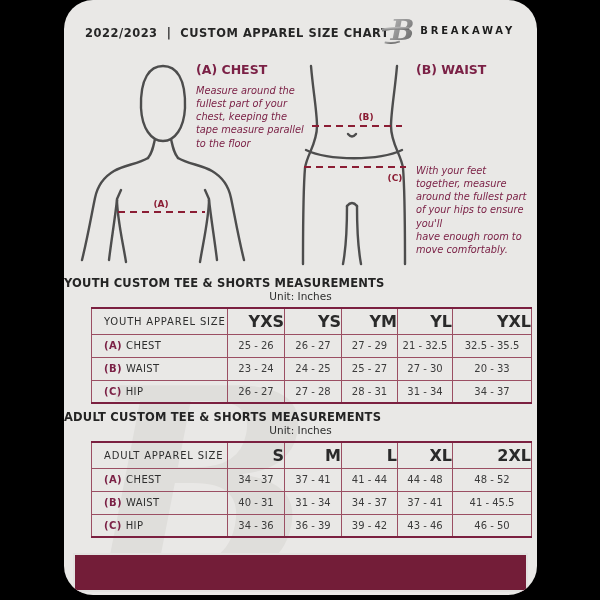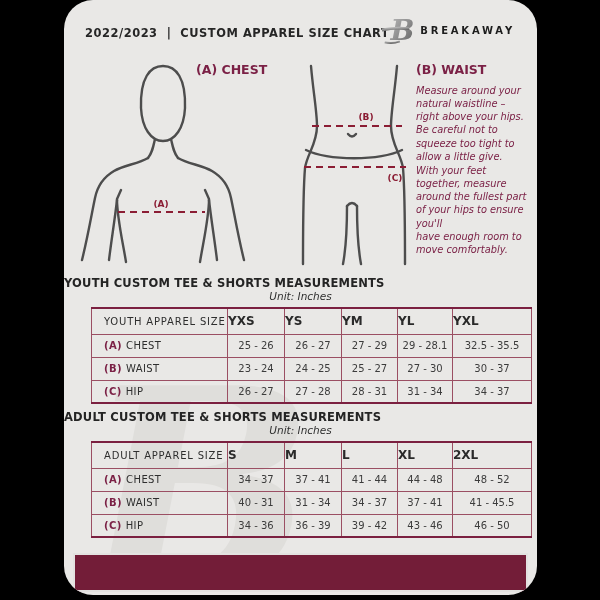--- a/index.html
+++ b/index.html
@@ -36,32 +36,32 @@
 
   
   .watermark { position:absolute; left:22px; top:352px; font-size:270px; line-height:1;
                font-family:"DejaVu Serif", serif; font-style:italic; font-weight:bold;
                color:#dfdedb; z-index:0; }
 
   
   .tbl-title { position:absolute; left:0; width:100%; text-align:left;
                font-size:11.5px; font-weight:bold; color:#242424; letter-spacing:0.2px; z-index:1; }
   .tbl-unit  { position:absolute; left:0; width:100%; text-align:center;
-               font-size:10.5px; font-style:italic; color:#2e2e2e; z-index:1; }
+               font-size:10.5px; color:#2e2e2e; z-index:1; }
   #youth-title { top:276px; } #youth-unit { top:290px; }
   #adult-title { top:410px; } #adult-unit { top:424px; }
 
   table { position:absolute; left:27px; width:440px; table-layout:fixed;
           border-collapse:collapse; z-index:1; background:transparent; }
   #youth-table { top:307px; } #adult-table { top:441px; }
   table { border-top:2px solid #7b2040; border-bottom:2px solid #7b2040;
           border-left:1px solid #9b4f63; border-right:1px solid #9b4f63; }
   th, td { border:1px solid #9b4f63; vertical-align:middle; }
   thead tr { height:26px; } tbody tr { height:23px; }
-  th.size { font-size:12px; font-weight:bold; color:#2a2a2a; text-align:left; }
+  th.size { font-size:16px; font-weight:bold; color:#2a2a2a; text-align:right; }
   th.lblh { font-size:10px; font-weight:normal; color:#2e2e2e; text-align:left;
             padding-left:12px; letter-spacing:0.8px;margin-top:36px; }
   td { font-size:10px; color:#3c3c3c; text-align:center; }
   td.lbl { text-align:left; padding-left:12px; color:#2e2e2e; letter-spacing:0.4px; }
   td.lbl .pfx { color:#7B2146; font-weight:bold; margin-right:4px; }
 
   
   .footer-bar { position:absolute; left:9px; top:553px; width:455px; height:39px;
                 background:#731D38; border:2px solid #e3e2e0; z-index:1; }
 </style>
@@ -110,29 +110,28 @@
     <path class="outline" d="M 53,146 C 53,165 52,188 49,204"></path>
     <path class="outline" d="M 63,146 C 63,165 64,188 67,204"></path>
     <path class="dash" d="M 18,66 L 108,66"></path>
     <text x="72" y="60">(B)</text>
     <path class="dash" d="M 10,107 L 112,107"></path>
     <text x="101" y="121">(C)</text>
   </svg>
 
   <div class="inst" id="inst-chest">
     <h3>(A) CHEST</h3>
+    <p>Measure around the
+fullest part of your
+chest, keeping the
+tape measure parallel
+to the floor</p>
   </div>
   <div class="inst" id="inst-waist">
     <h3>(B) WAIST</h3>
-    <p>Measure around your
-natural waistline –
-right above your hips.
-Be careful not to
-squeeze too tight to
-allow a little give.</p>
   </div>
   <div class="inst" id="inst-hips">
     <p>With your feet
 together, measure
 around the fullest part
 of your hips to ensure
 you'll
 have enough room to
 move comfortably.</p>
   </div>
@@ -159,30 +158,30 @@
         <th class="size">YL</th>
         <th class="size">YXL</th>
       </tr>
     </thead>
     <tbody>
       <tr>
         <td class="lbl"><span class="pfx">(A)</span><span>CHEST</span></td>
         <td>25 - 26</td>
         <td>26 - 27</td>
         <td>27 - 29</td>
-        <td>29 - 28.1</td>
+        <td>21 - 32.5</td>
         <td>32.5 - 35.5</td>
       </tr>
       <tr>
         <td class="lbl"><span class="pfx">(B)</span><span>WAIST</span></td>
         <td>23 - 24</td>
         <td>24 - 25</td>
         <td>25 - 27</td>
         <td>27 - 30</td>
-        <td>30 - 37</td>
+        <td>20 - 33</td>
       </tr>
       <tr>
         <td class="lbl"><span class="pfx">(C)</span><span>HIP</span></td>
         <td>26 - 27</td>
         <td>27 - 28</td>
         <td>28 - 31</td>
         <td>31 - 34</td>
         <td>34 - 37</td>
       </tr>
     </tbody>

